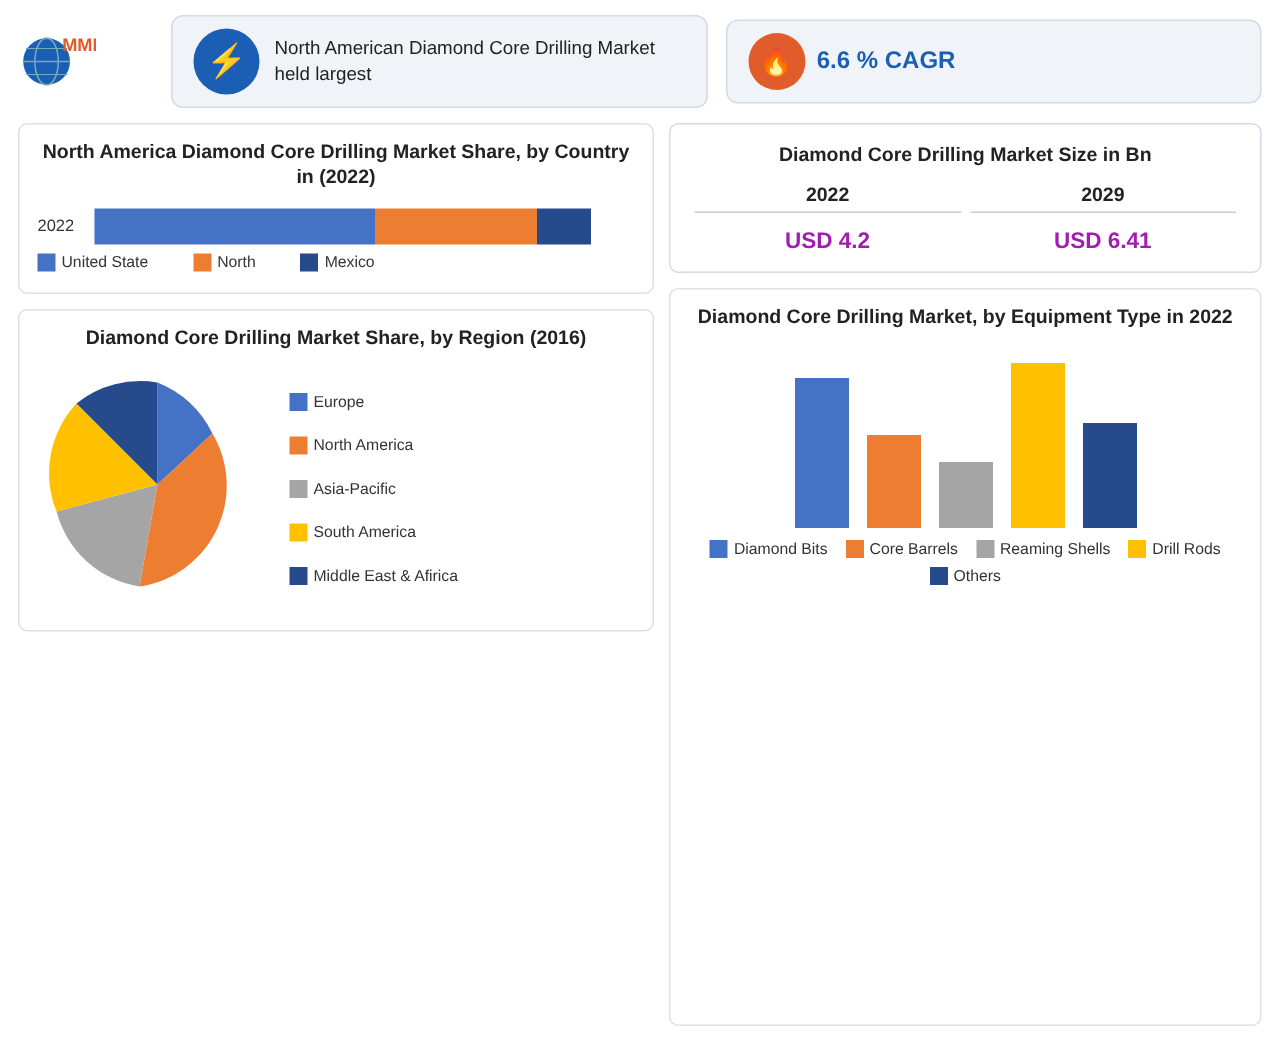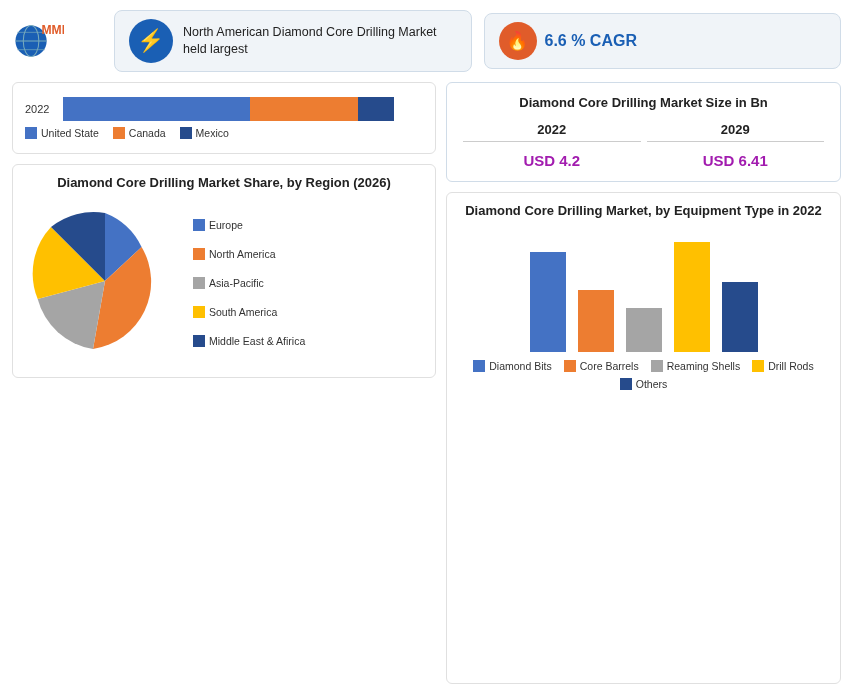--- a/index.html
+++ b/index.html
@@ -152,21 +152,21 @@
       height: 24px;
       flex: 1;
     }
 
     .bar-segment {
       height: 100%;
     }
 
     .bar-legend {
       display: flex;
-      gap: 14px;
+      gap: 30px;
       margin-top: 6px;
       flex-wrap: wrap;
     }
 
     .legend-item {
       display: flex;
       align-items: center;
       gap: 4px;
       font-size: 10.5px;
       color: #333;
@@ -303,48 +303,49 @@
     </div>
 
   </div>
 
 
   <div class="main-content">
 
     <div class="left-col">
 
       <div class="chart-box">
+        <div class="chart-title">North America Diamond Core Drilling Market Share, by Country in (2022)</div>
         <div class="bar-chart-area">
           <div class="bar-row">
             <div class="bar-year-label">2022</div>
             <div class="bar-track">
               <div class="bar-segment" style="width:52%;background:#4472c4;"></div>
               <div class="bar-segment" style="width:30%;background:#ed7d31;"></div>
               <div class="bar-segment" style="width:10%;background:#264b8c;"></div>
             </div>
           </div>
           <div class="bar-legend">
             <div class="legend-item">
               <div class="legend-swatch" style="background:#4472c4;"></div>
               <span>United State</span>
             </div>
             <div class="legend-item">
               <div class="legend-swatch" style="background:#ed7d31;"></div>
-              <span>Canada</span>
+              <span>North</span>
             </div>
             <div class="legend-item">
               <div class="legend-swatch" style="background:#264b8c;"></div>
               <span>Mexico</span>
             </div>
           </div>
         </div>
       </div>
 
       <div class="chart-box">
-        <div class="chart-title">Diamond Core Drilling Market Share, by Region (2026)</div>
+        <div class="chart-title">Diamond Core Drilling Market Share, by Region (2016)</div>
         <div class="pie-chart-wrapper">
           <div class="pie-svg-container">
             <svg width="160" height="155" viewBox="0 0 160 155">
 
               <path d="M80,77 L80,9 A68,68 0 0,1 116.6,43 Z" fill="#4472c4"></path>
 
               <path d="M80,77 L116.6,43 A68,68 0 0,1 68,145 Z" fill="#ed7d31"></path>
 
               <path d="M80,77 L68,145 A68,68 0 0,1 12.7,95 Z" fill="#a5a5a5"></path>
 

